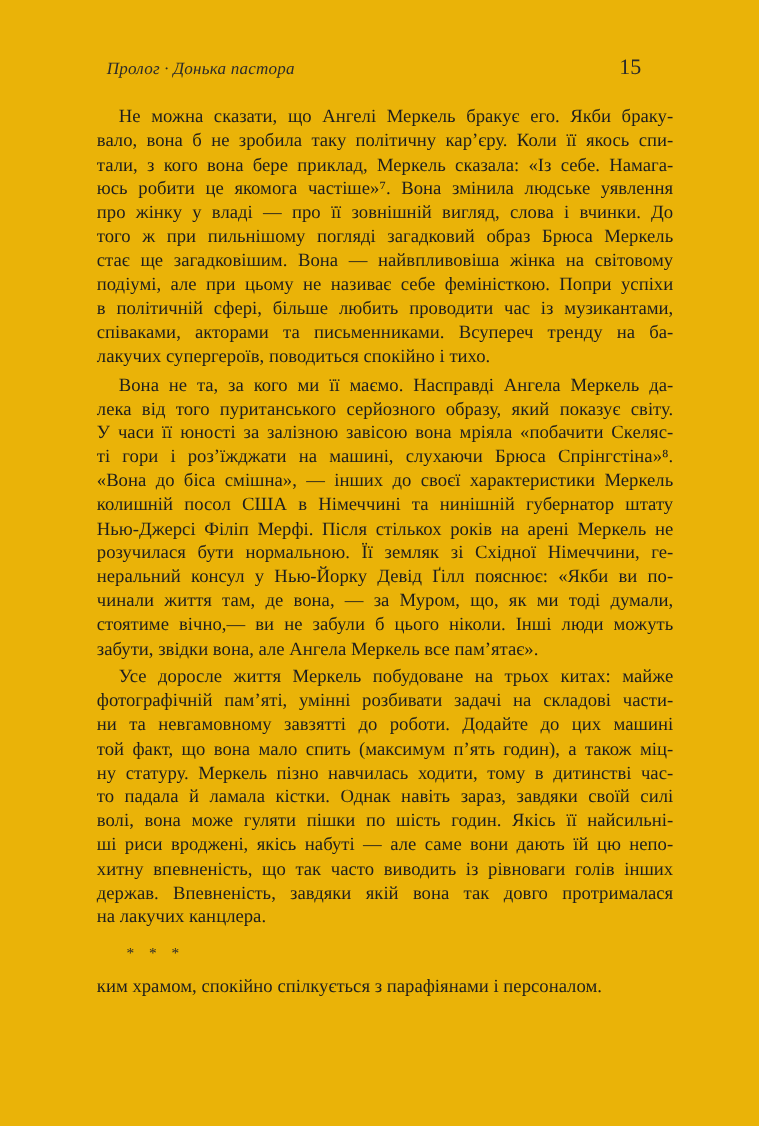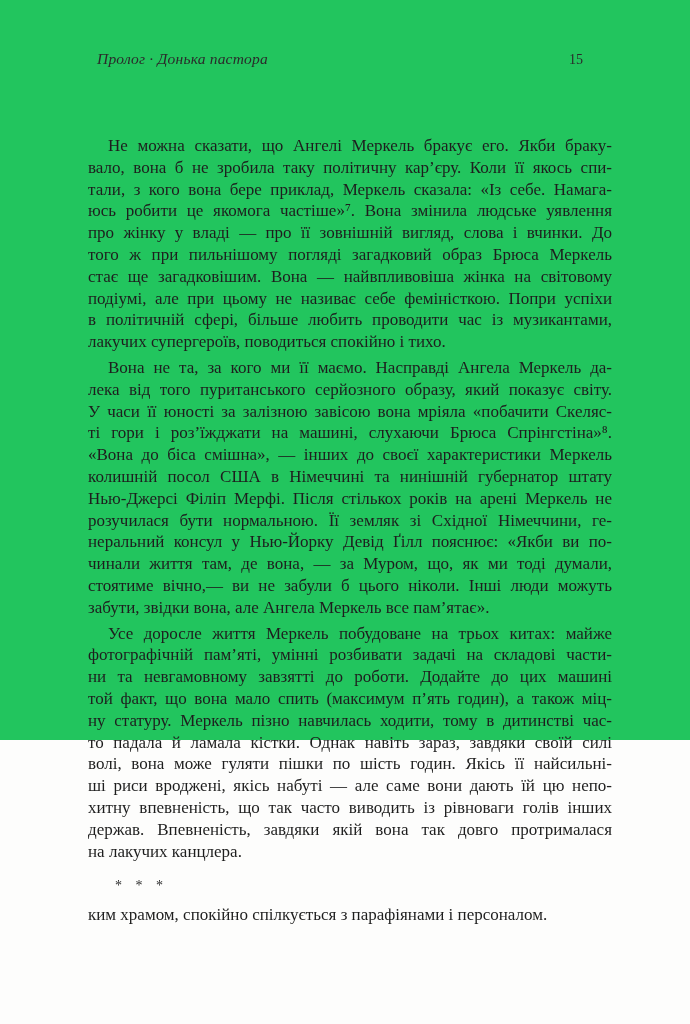--- a/index.html
+++ b/index.html
@@ -10,22 +10,22 @@
     width: 690px;
     height: 1024px;
     background: #fdfdfc;
     font-family: "Liberation Serif", "DejaVu Serif", serif;
     color: #1e1e1e;
     overflow: hidden;
   }
   .page {
     position: relative;
     width: 690px;
-    height: 740px;
-    background: #22c55e;
+    height: 1024px;
+    background: #eab308;
     font-family: Liberation Serif, serif;
   }
   .text-col {
     position: absolute;
     left: 88px;
     width: 524px;
   }
   .running-head {
     top: 50px;
     display: flex;
@@ -36,25 +36,24 @@
     font-size: 15.5px;
     color: #2b2b2b;
   }
   .running-title {
     font-style: italic;
     letter-spacing: 0.2px;
   }
   .folio {
     font-style: normal;
     margin-right: 29px;
-    font-size: 14px;
+    font-size: 20px;
   }
   .page-body {
     top: 95px;
-    margin-top: 40px;
   }
   .para {
     margin: 0 0 4px 0;
   }
   .line {
     font-size: 17px;
     line-height: 21.8px;
     text-align: justify;
     text-align-last: justify;
     -moz-text-align-last: justify;
@@ -89,20 +88,21 @@
       <div class="para indent">
         <div class="line first">Не можна сказати, що Ангелі Меркель бракує его. Якби браку-</div>
         <div class="line">вало, вона б не зробила таку політичну кар’єру. Коли її якось спи-</div>
         <div class="line">тали, з кого вона бере приклад, Меркель сказала: «Із себе. Намага-</div>
         <div class="line">юсь робити це якомога частіше»⁷. Вона змінила людське уявлення</div>
         <div class="line">про жінку у владі — про її зовнішній вигляд, слова і вчинки. До</div>
         <div class="line">того ж при пильнішому погляді загадковий образ Брюса Меркель</div>
         <div class="line">стає ще загадковішим. Вона — найвпливовіша жінка на світовому</div>
         <div class="line">подіумі, але при цьому не називає себе феміністкою. Попри успіхи</div>
         <div class="line">в політичній сфері, більше любить проводити час із музикантами,</div>
+        <div class="line">співаками, акторами та письменниками. Всупереч тренду на ба-</div>
         <div class="line last">лакучих супергероїв, поводиться спокійно і тихо.</div>
       </div>
       <div class="para indent">
         <div class="line first">Вона не та, за кого ми її маємо. Насправді Ангела Меркель да-</div>
         <div class="line">лека від того пуританського серйозного образу, який показує світу.</div>
         <div class="line">У часи її юності за залізною завісою вона мріяла «побачити Скеляс-</div>
         <div class="line">ті гори і роз’їжджати на машині, слухаючи Брюса Спрінгстіна»⁸.</div>
         <div class="line">«Вона до біса смішна», — інших до своєї характеристики Меркель</div>
         <div class="line">колишній посол США в Німеччині та нинішній губернатор штату</div>
         <div class="line">Нью-Джерсі Філіп Мерфі. Після стількох років на арені Меркель не</div>

